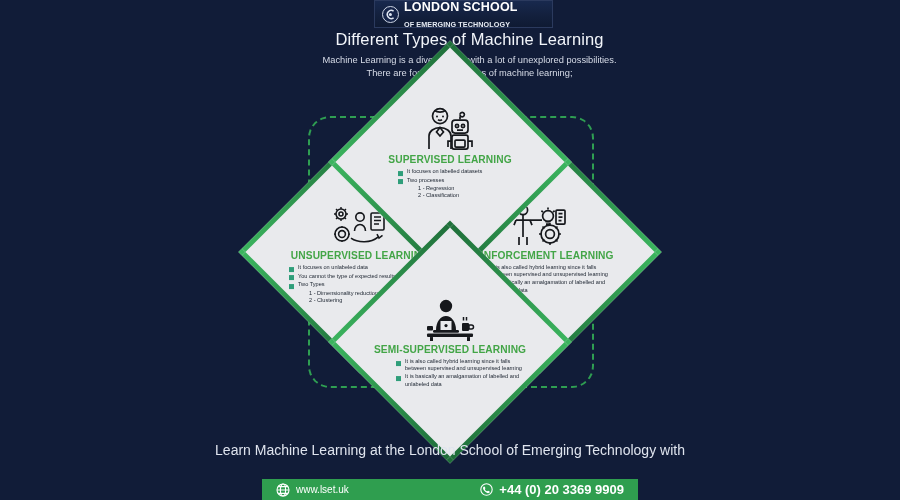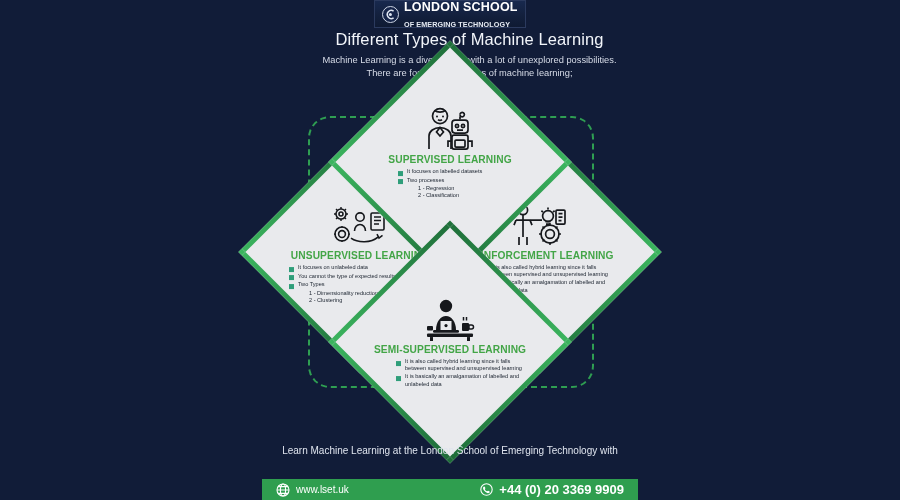--- a/index.html
+++ b/index.html
@@ -7,21 +7,21 @@
   body {
     background: #111c38;
     font-family: "Liberation Sans", sans-serif;
     position: relative;
     overflow: hidden;
   }
 
   
   .logo-banner {
     position: absolute;
-    left: 374px; top: 0; width: 152px; height: 28px;
+    left: 374px; top: 0; width: 179px; height: 28px;
     background: linear-gradient(180deg,#18294e 0%, #13203d 55%, #0f1a33 100%);
     border: 1px solid #2b3a5e;
     display: flex; align-items: center; gap: 5px;
     padding-left: 7px;
   }
   .logo-mark {
     width: 17px; height: 17px; border-radius: 50%;
     border: 1.6px solid #cdd5e4;
     display: flex; align-items: center; justify-content: center;
     flex: 0 0 auto;
@@ -106,21 +106,21 @@
   .bl-top    .bullets { width: 120px; margin-left: 16px; }
   .bl-left   .bullets { width: 146px; margin-left: 4px; }
   .bl-right  .bullets { width: 132px; margin-left: 16px; }
   .bl-bottom .bullets { width: 128px; margin-left: 20px; }
 
   .indent-1 { padding-left: 20px; }
 
   
   .tagline {
     position: absolute; left: 0; top: 444px; width: 900px;
-    text-align: center; color: #dfe4ee; font-size: 10px; line-height: 13px;
+    text-align: center; color: #dfe4ee; font-size: 14px; line-height: 13px;
   }
   .contact-bar {
     position: absolute; left: 262px; top: 479px; width: 376px; height: 21px;
     background: #2f9e4f; display: flex; 
     padding: 0 14px; justify-content: space-between;
   }
   .contact-item { display: flex; align-items: center; gap: 6px; }
   .contact-item svg { display: block; }
   .contact-text { color: #ffffff; font-size: 10px; }
   .phone-text { font-size: 13px; font-weight: bold; }

